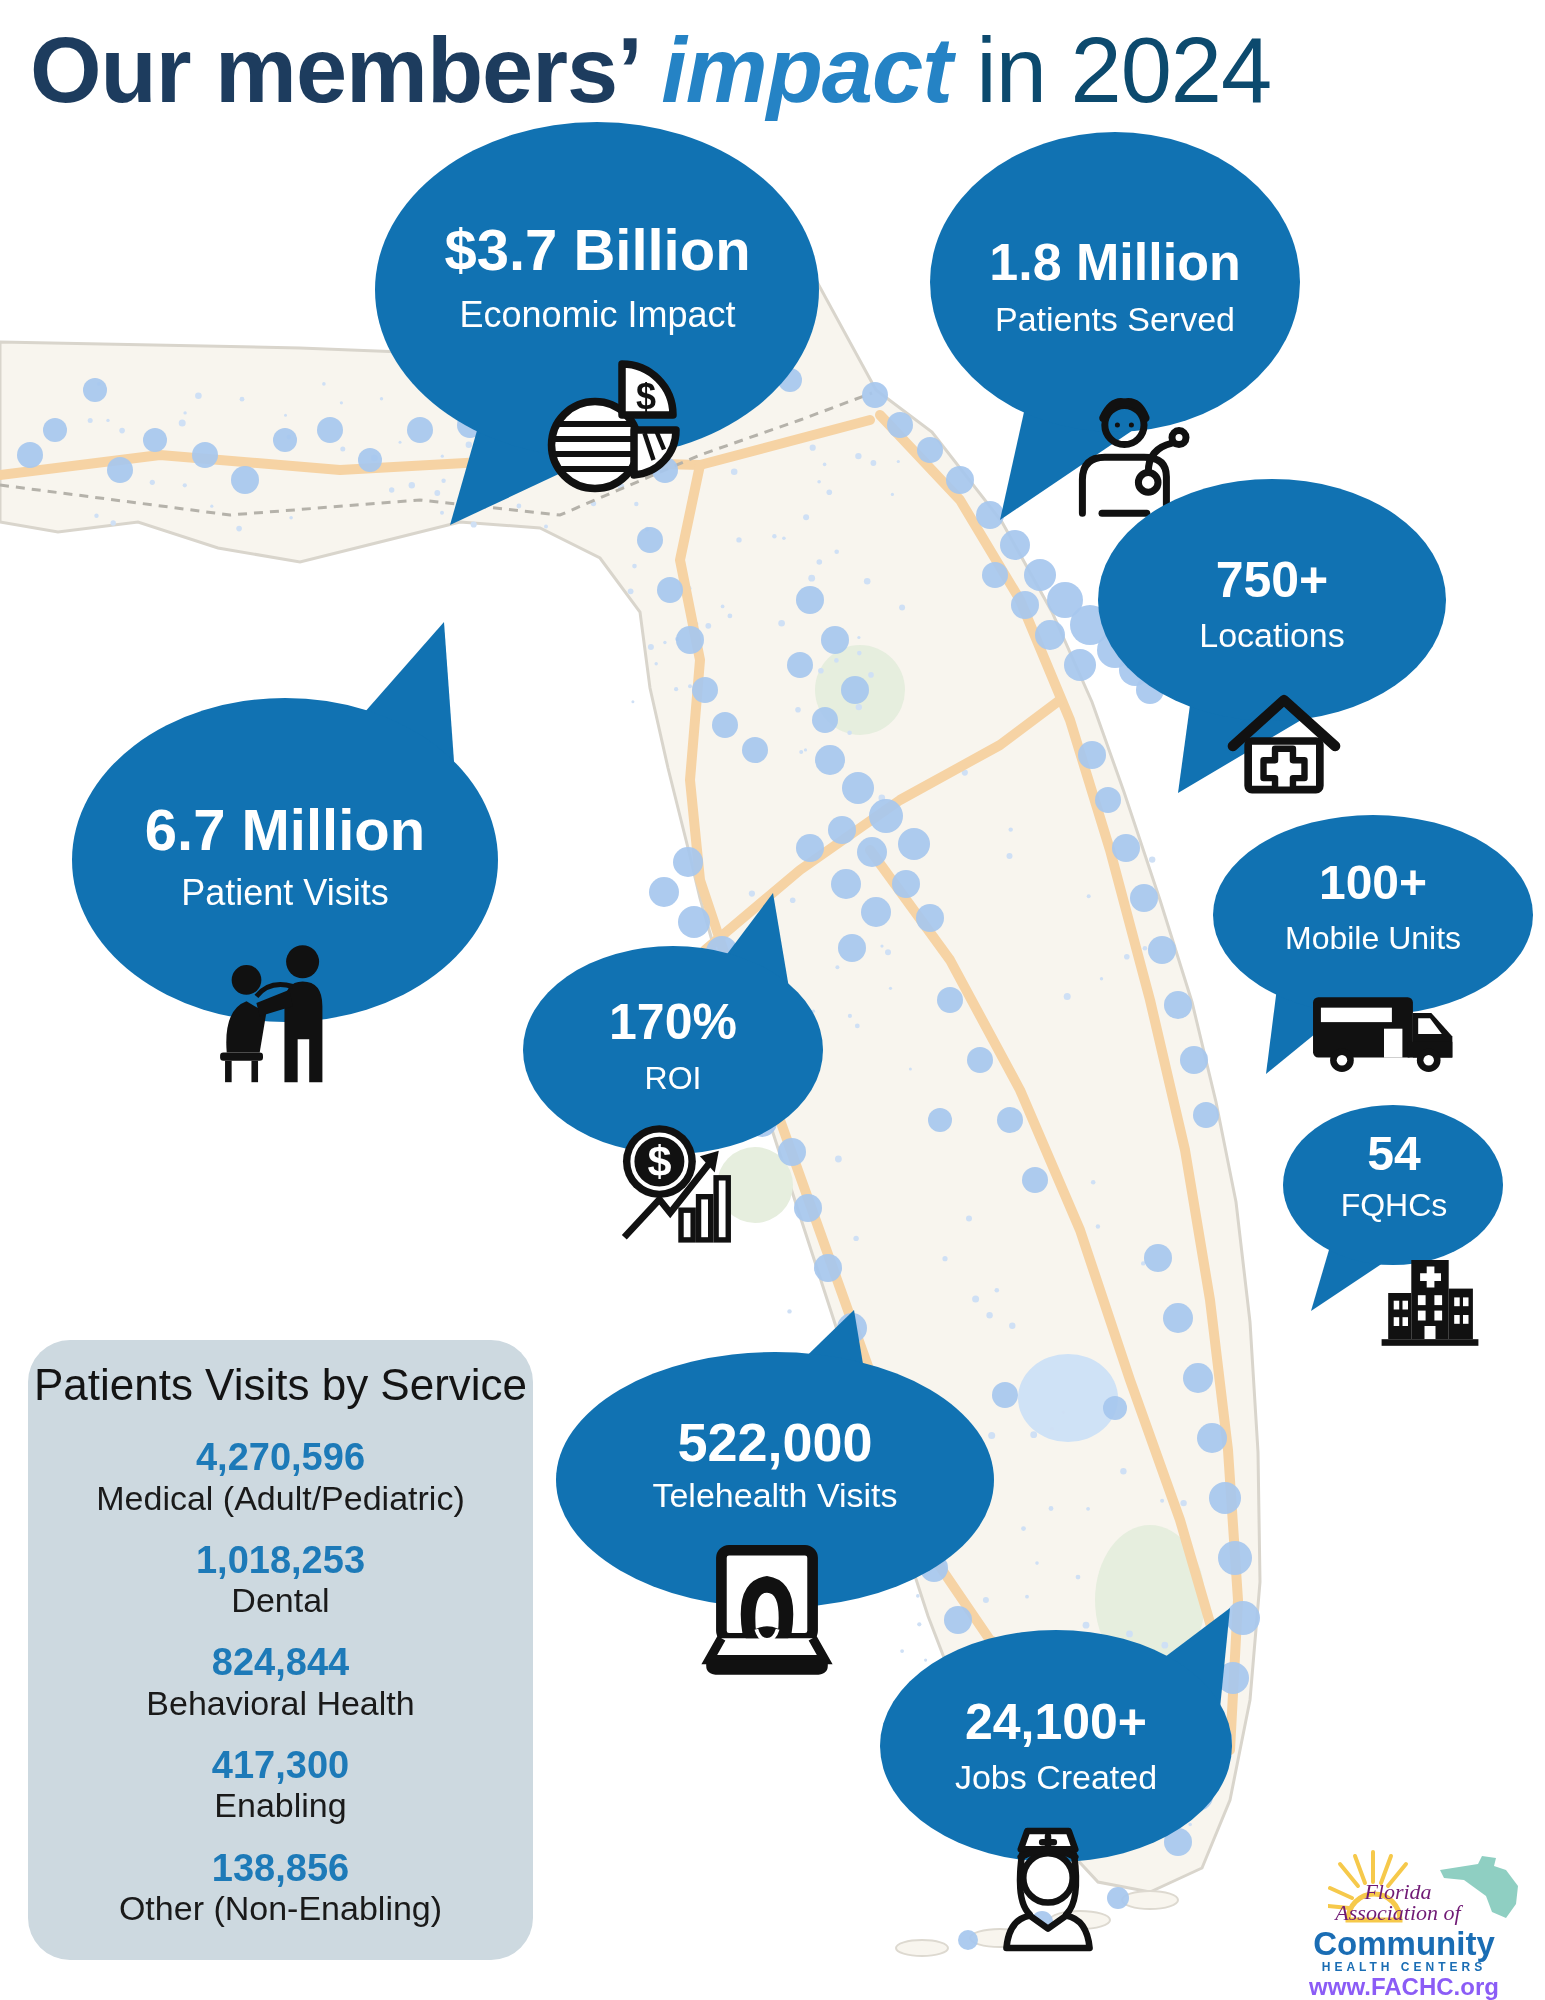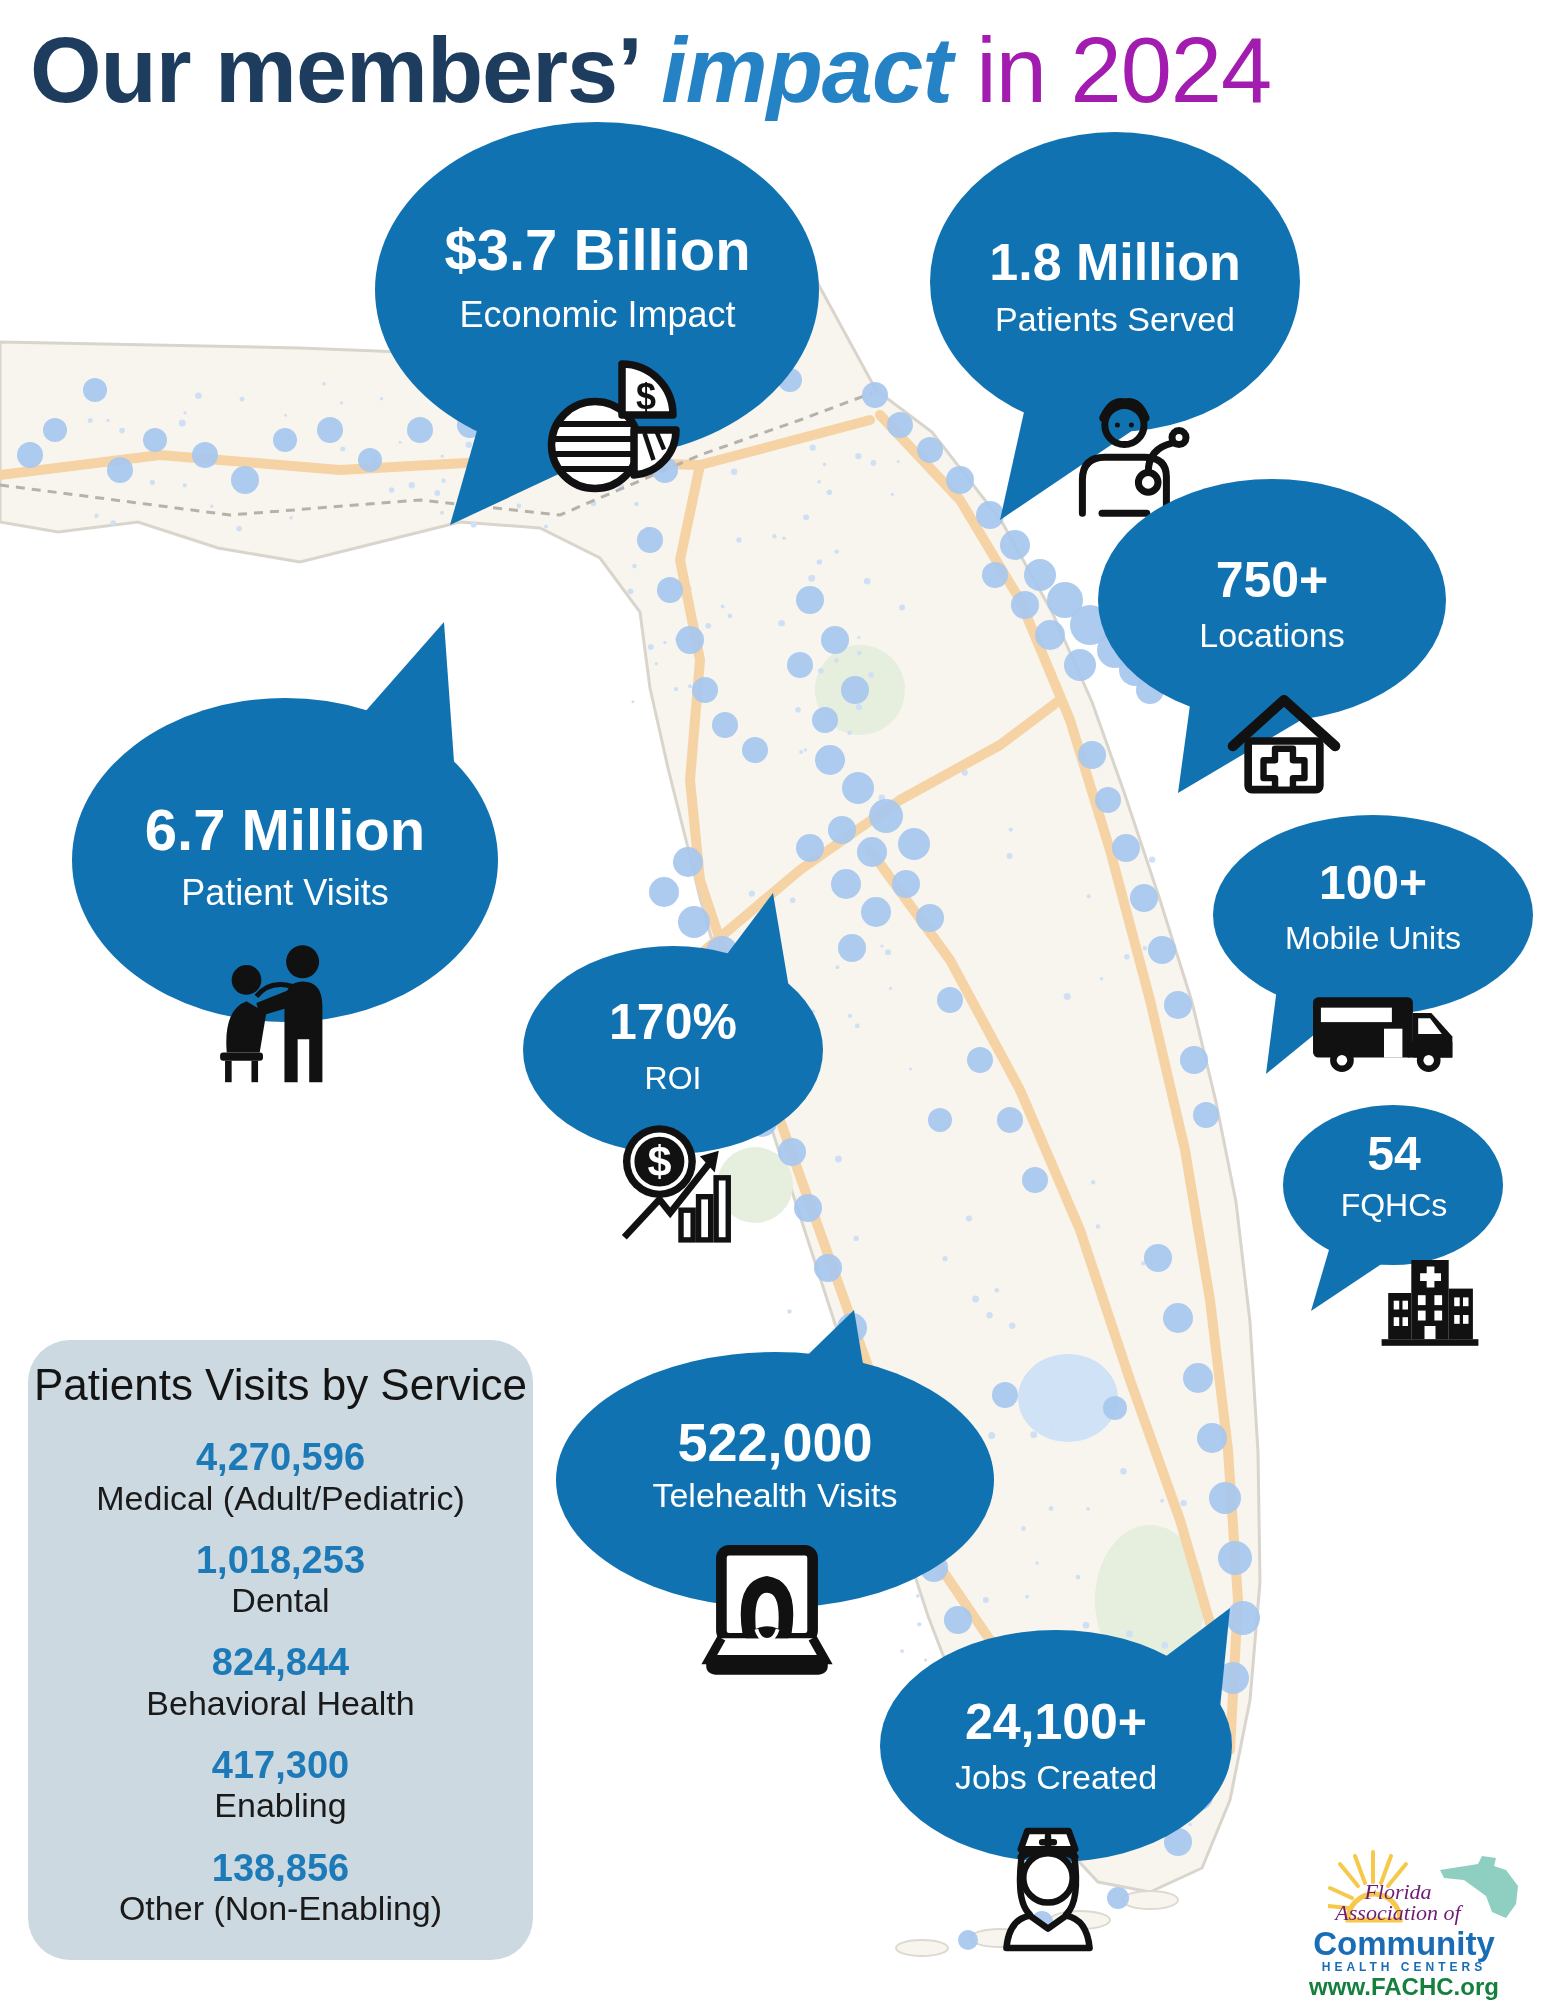--- a/index.html
+++ b/index.html
@@ -2,21 +2,21 @@
 <html><head>
 <meta charset="utf-8">
 <style>
   html,body{margin:0;padding:0;background:#fff;}
   #canvas{position:relative;width:1545px;height:2000px;overflow:hidden;background:#ffffff;
           font-family:"Liberation Sans", sans-serif;}
   
   #title{position:absolute;left:30px;top:18px;width:1500px;font-size:92px;letter-spacing:-1px;white-space:nowrap;}
   #title .t1{color:#1d3c5e;font-weight:600;}
   #title .t2{color:#2583c5;font-weight:800;font-style:italic;margin-top:40px;}
-  #title .t3{color:#a21caf;font-weight:500;}
+  #title .t3{color:#0c4a6e;font-weight:500;}
   
   #mapsvg{position:absolute;left:0;top:0;width:1545px;height:2000px;}
   
   .bubble{position:absolute;z-index:3;}
   .bubble .shape{position:absolute;left:0;top:0;width:100%;height:100%;}
   .bubble .val{position:absolute;color:#fff;font-weight:bold;text-align:center;line-height:1.05;}
   .bubble .lab{position:absolute;color:#fff;text-align:center;line-height:1.05;}
   .bubble .icon{position:absolute;}
   .b1{left:375px;top:120px;width:445px;height:420px;}
   .b1 .val{left:0;width:445px;top:100px;font-size:58px;}
@@ -62,21 +62,21 @@
   #servicebox .item{margin-bottom:21px;}
   #servicebox .num{color:#1d7ab8;font-weight:bold;font-size:38px;line-height:1.12;}
   #servicebox .svc{color:#1a1a1a;font-size:34px;line-height:1.15;}
   
   #logo{position:absolute;left:1268px;top:1842px;width:272px;height:155px;z-index:3;text-align:center;}
   #logo .art{position:absolute;left:60px;top:0;width:200px;height:85px;}
   #logo .script{position:absolute;left:0;top:40px;width:260px;color:#701a75;
         font-family:"Liberation Serif", serif;font-style:italic;font-size:22px;line-height:0.95;z-index:2;}
   #logo .big{position:absolute;left:0;top:83px;width:272px;color:#1a6db4;font-weight:800;font-size:33px;letter-spacing:0px;}
   #logo .small{position:absolute;left:0;top:118px;width:272px;color:#1a6db4;font-weight:bold;font-size:12px;letter-spacing:4px;}
-  #logo .url{position:absolute;left:0;top:131px;width:272px;color:#15803d;font-weight:800;font-size:24px;}
+  #logo .url{position:absolute;left:0;top:131px;width:272px;color:#8b5cf6;font-weight:800;font-size:24px;}
 </style>
 </head>
 <body>
 
 <div id="canvas">
 
   <svg id="mapsvg" viewBox="0 0 1545 2000">
 
     <path d="M0,342 L300,348 L558,358 L622,237 L798,247 L876,390
          L932,432 L1002,522 L1052,612 L1092,702 L1124,792 L1160,900 L1192,1002 L1216,1102 L1236,1202

